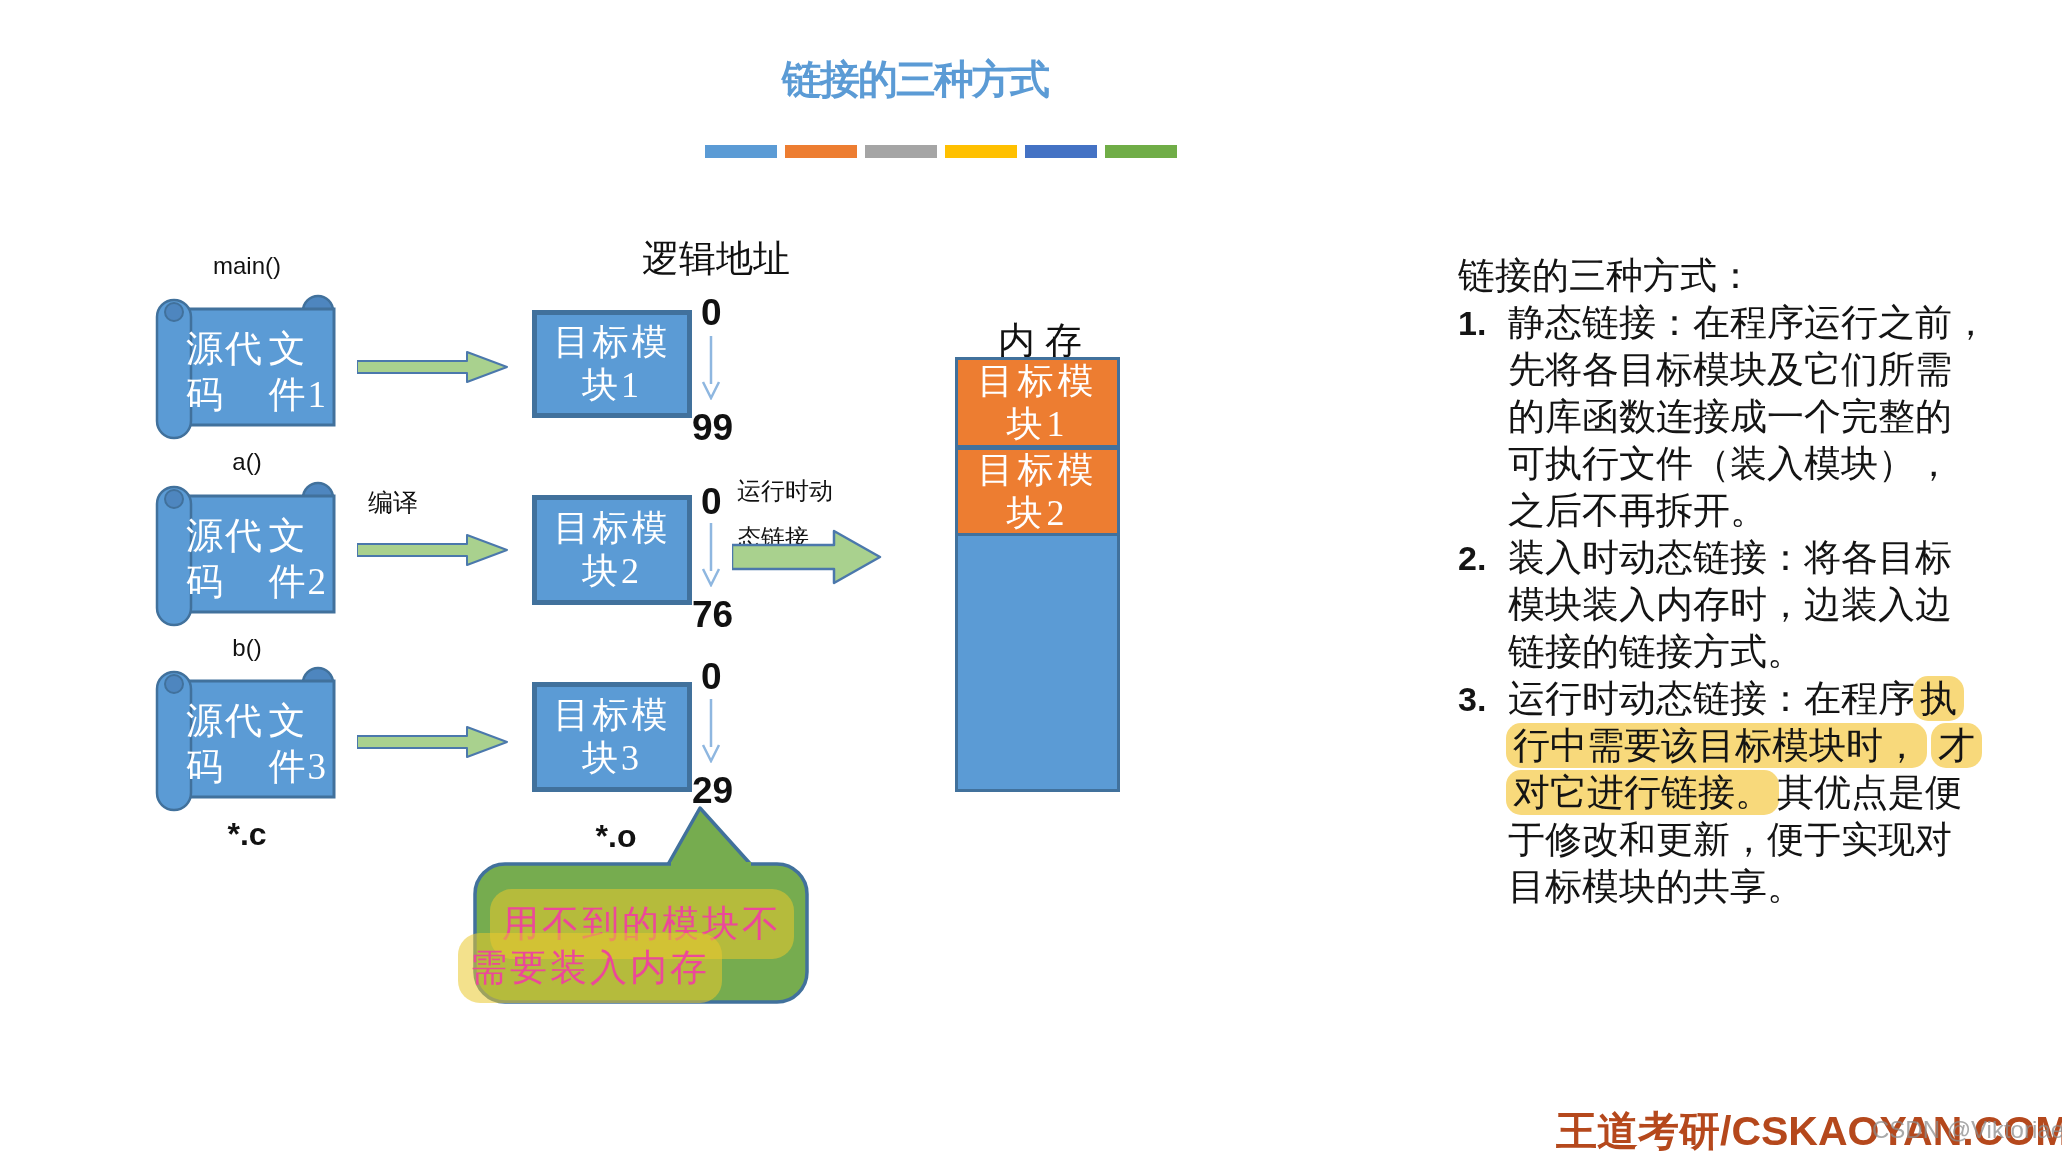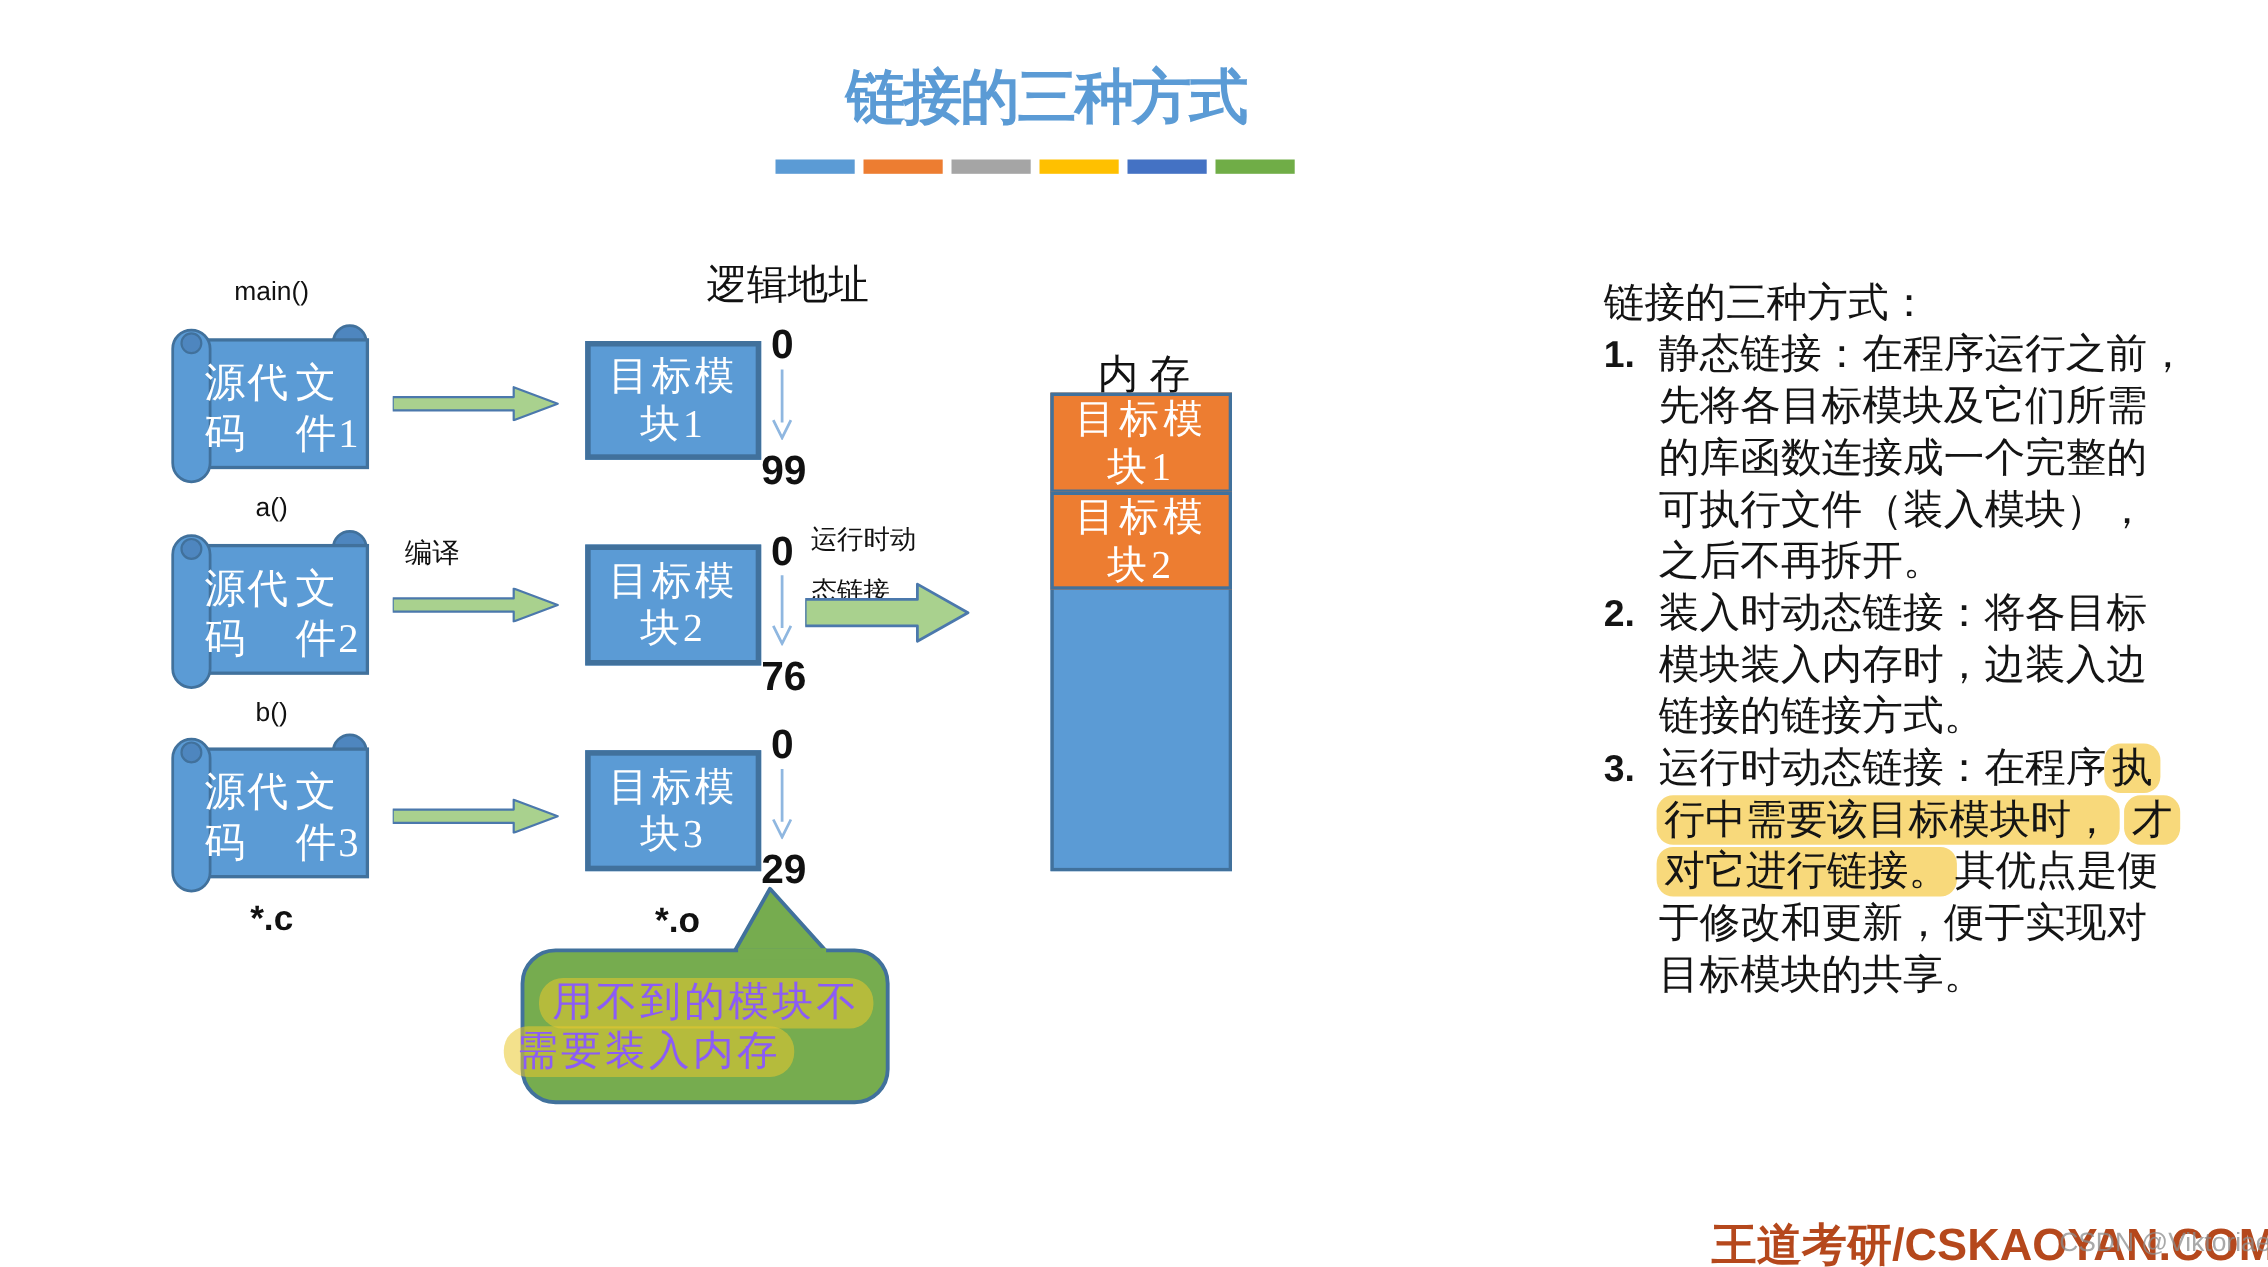--- a/index.html
+++ b/index.html
@@ -1,21 +1,21 @@
 <!DOCTYPE html>
 <html><head>
 <meta charset="utf-8">
 <style>
   html,body{margin:0;padding:0;background:#ffffff;}
   .stage{position:relative;width:2062px;height:1152px;background:#fff;overflow:hidden;
          font-family:"Liberation Serif",serif;}
   .abs{position:absolute;}
 
   
-  .title{left:668px;top:52px;width:566px;text-align:center;font-size:54px;font-weight:bold;
+  .title{left:632px;top:52px;width:566px;text-align:center;font-size:40px;font-weight:bold;
          color:#5B9BD5;letter-spacing:-2px;}
   .bars{left:705px;top:145px;display:flex;gap:8px;}
   .bar{width:72px;height:13px;}
 
   
   .fnlbl{width:190px;left:152px;text-align:center;font-family:"Liberation Sans",sans-serif;
          font-weight:400;font-size:24px;color:#111;}
   .extlbl{font-family:"Liberation Sans",sans-serif;font-weight:700;font-size:32px;color:#111;}
 
   
@@ -35,22 +35,22 @@
   .serifLbl{color:#111;font-size:37px;}
 
   
   .memory{left:955px;top:357px;width:165px;height:435px;background:#5B9BD5;
           border:3px solid #41719C;box-sizing:border-box;}
   .memblock{position:absolute;left:-3px;right:-3px;background:#ED7D31;border:3px solid #41719C;
           box-sizing:border-box;display:flex;flex-direction:column;align-items:center;justify-content:center;
           color:#fff;font-size:36px;line-height:43px;letter-spacing:4px;}
 
   
-  .pill{white-space:nowrap;color:#8b5cf6;font-size:37px;letter-spacing:3px;line-height:44px;
-        background:rgba(233,200,45,0.55);border-radius:22px;padding:1px 12px;}
+  .pill{white-space:nowrap;color:#ec4899;font-size:37px;letter-spacing:3px;line-height:44px;
+        background:rgba(233,200,45,0.55);border-radius:22px;padding:13px 12px;}
 
   
   .notes{left:1458px;top:252px;width:560px;}
   .nline{height:47px;line-height:47px;white-space:nowrap;font-size:37px;color:#141414;}
   .nnum{display:inline-block;width:50px;font-family:"Liberation Sans",sans-serif;
         font-weight:600;font-size:34px;}
   .hl{background:#F8D97B;border-radius:15px;padding:2px 7px;margin:0 -2px;}
   .hl.gap{margin-left:6px;}
 
   

